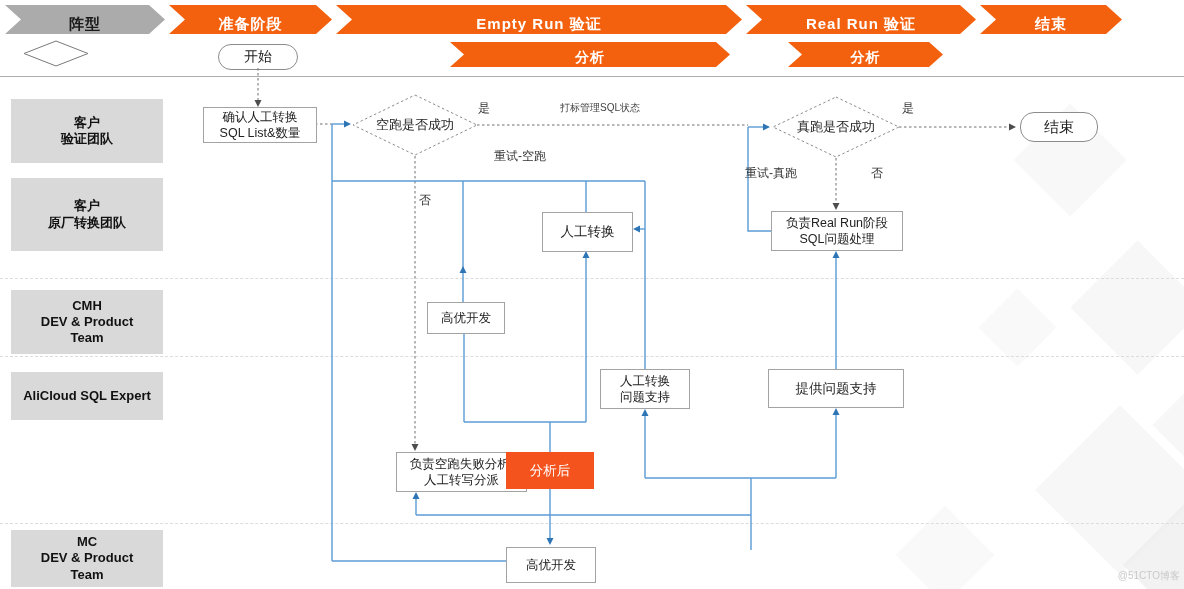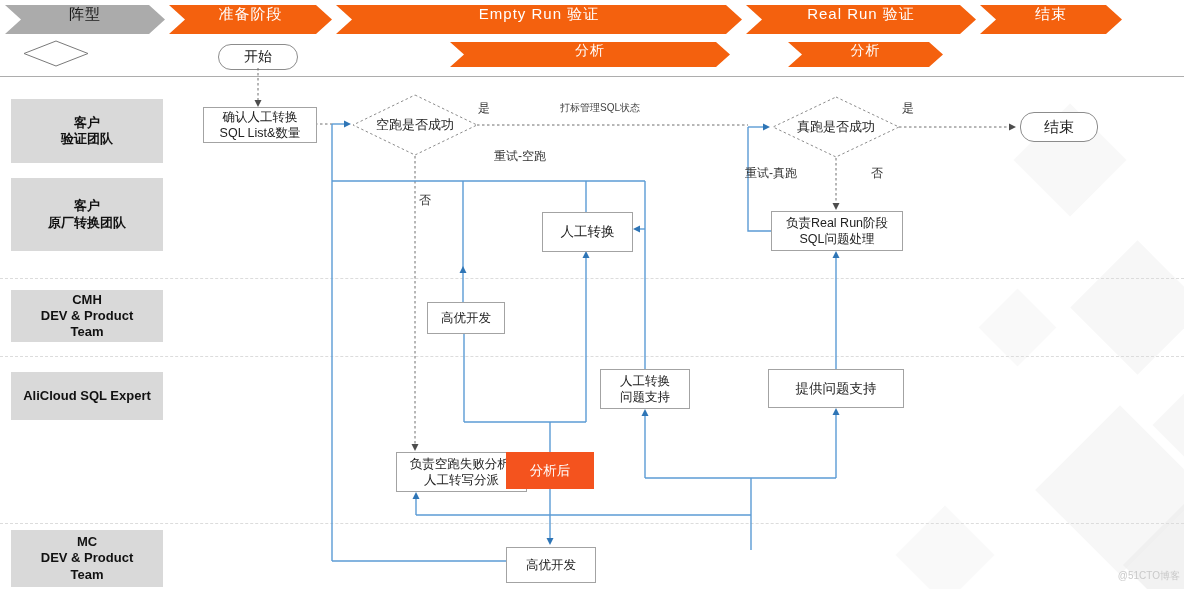--- a/index.html
+++ b/index.html
@@ -6,23 +6,23 @@
   #stage{
     position:relative;width:1184px;height:589px;overflow:hidden;
     font-family:"Liberation Sans","DejaVu Sans",sans-serif;
     background:#fff;
   }
   
   .deco{position:absolute;pointer-events:none;}
   .deco-sq{background:#f0f0f0;transform:rotate(45deg);}
   
   .chev{
-    position:absolute;top:5px;height:29px;display:flex;align-items:flex-start;justify-content:center;
+    position:absolute;top:5px;height:29px;display:flex;align-items:flex-end;justify-content:center;
     clip-path:polygon(0 0, calc(100% - 16px) 0, 100% 50%, calc(100% - 16px) 100%, 0 100%, 16px 50%);
-    font-weight:normal;font-size:15px;color:#fff;letter-spacing:1px;
+    font-weight:bold;font-size:15px;color:#fff;letter-spacing:1px;
   }
   .chev.small{top:42px;height:25px;font-size:14px;
     clip-path:polygon(0 0, calc(100% - 14px) 0, 100% 50%, calc(100% - 14px) 100%, 0 100%, 14px 50%);}
   .chev.gray{color:#1a1a1a;}
   .oval{
     position:absolute;background:#fff;border:1px solid #8c8c8c;border-radius:14px;
     display:flex;align-items:center;justify-content:center;font-size:14px;color:#222;
   }
   .rule{position:absolute;left:0;right:0;height:1px;background:#adadad;}
   .lane-divider{position:absolute;left:0;right:0;border-top:1px dashed #dcdcdc;}
@@ -94,21 +94,21 @@
   <div class="lane-divider" style="top:523px;"></div>
 
   <div class="lane" style="top:99px;height:64px;">
     <span>客户</span>
     <span>验证团队</span>
   </div>
   <div class="lane" style="top:178px;height:73px;">
     <span>客户</span>
     <span>原厂转换团队</span>
   </div>
-  <div class="lane" style="top:290px;height:52px;">
+  <div class="lane" style="top:290px;height:64px;">
     <span>CMH</span>
     <span>DEV &amp; Product</span>
     <span>Team</span>
   </div>
   <div class="lane" style="top:372px;height:48px;">
     <span>AliCloud SQL Expert</span>
   </div>
   <div class="lane" style="top:530px;height:57px;">
     <span>MC</span>
     <span>DEV &amp; Product</span>

